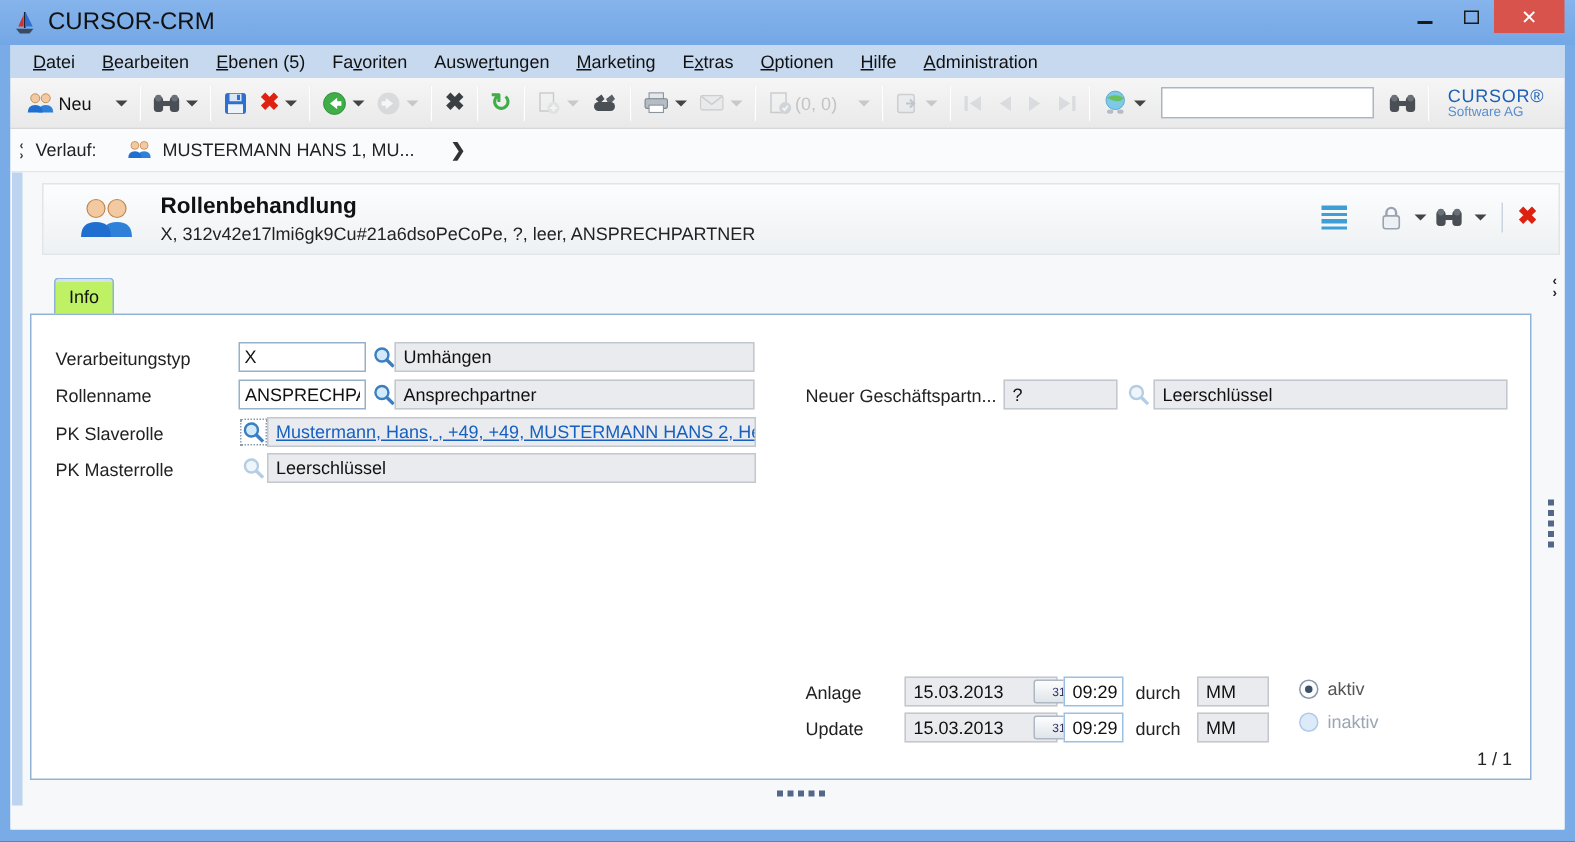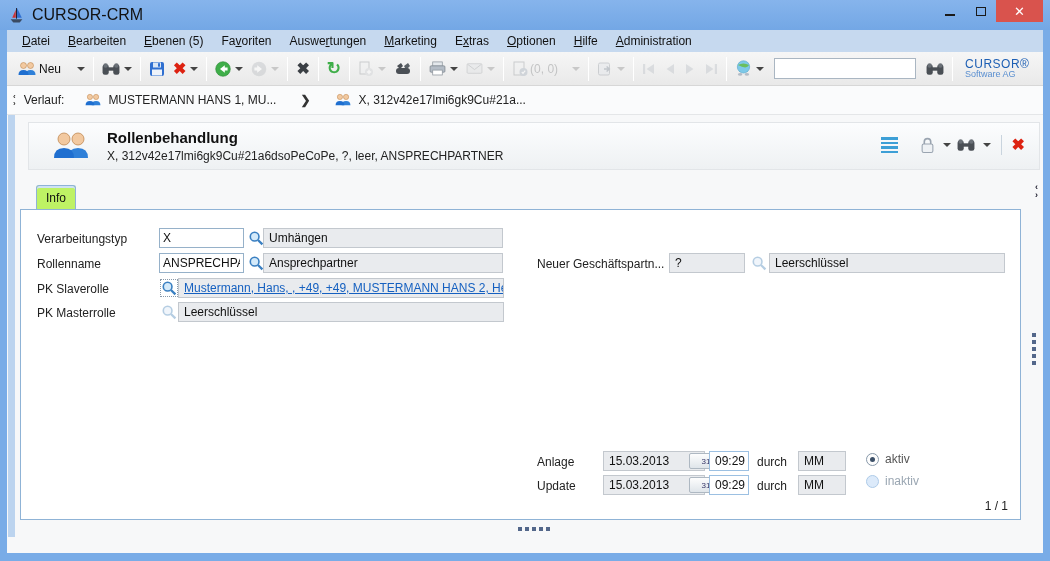--- a/index.html
+++ b/index.html
@@ -329,31 +329,20 @@
             <svg width="18" height="14" viewBox="0 0 20 16">
               <circle cx="13.5" cy="4.5" r="3" fill="#f2c9a0" stroke="#c08850" stroke-width=".6"></circle>
               <path d="M8.5 14 q0-5 5-5 q5 0 5 5 z" fill="#2f80d8"></path>
               <circle cx="6.5" cy="4.5" r="3" fill="#f2c9a0" stroke="#c08850" stroke-width=".6"></circle>
               <path d="M1.5 14 q0-5 5-5 q5 0 5 5 z" fill="#1f6fd0"></path>
             </svg>
           </span>
         <span>MUSTERMANN HANS 1, MU...</span>
       </div>
       <span class="hist-chevron">❯</span>
-      <div class="hist-item">
-        <span>
-            <svg width="18" height="14" viewBox="0 0 20 16">
-              <circle cx="13.5" cy="4.5" r="3" fill="#f2c9a0" stroke="#c08850" stroke-width=".6"></circle>
-              <path d="M8.5 14 q0-5 5-5 q5 0 5 5 z" fill="#2f80d8"></path>
-              <circle cx="6.5" cy="4.5" r="3" fill="#f2c9a0" stroke="#c08850" stroke-width=".6"></circle>
-              <path d="M1.5 14 q0-5 5-5 q5 0 5 5 z" fill="#1f6fd0"></path>
-            </svg>
-          </span>
-        <span>X, 312v42e17lmi6gk9Cu#21a...</span>
-      </div>
     </div>
 
     <div class="main">
       <div class="left-strip"></div>
 
       <div class="header-band">
         <span style="margin-right:16px">
             <svg width="40" height="34" viewBox="0 0 20 16">
               <circle cx="13.5" cy="4.5" r="3" fill="#f2c9a0" stroke="#c08850" stroke-width=".4"></circle>
               <path d="M8.5 14 q0-5 5-5 q5 0 5 5 z" fill="#2f80d8"></path>

